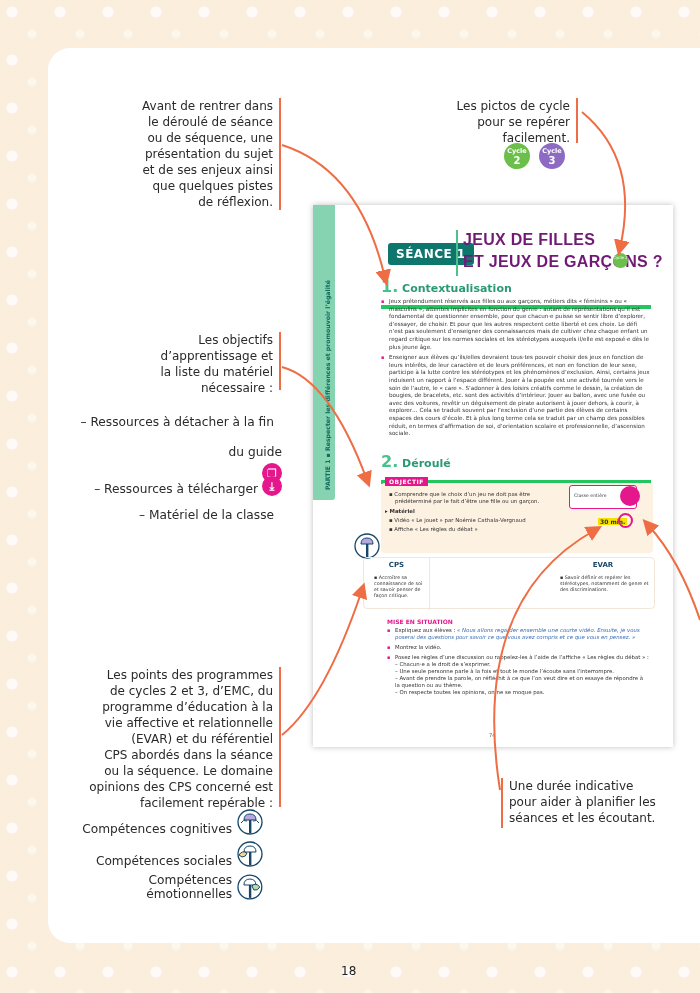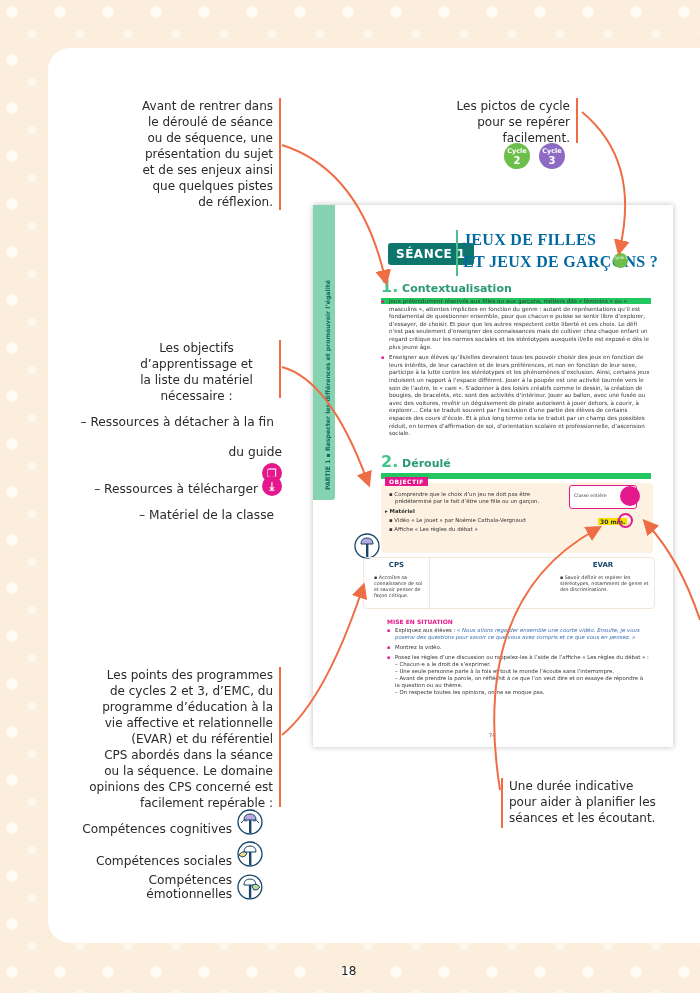--- a/index.html
+++ b/index.html
@@ -20,21 +20,21 @@
   }
   .callout {
     position: absolute; font-size: 12px; line-height: 16px; color: #2a2a2a;
     text-align: right; font-weight: 500;
   }
   .callout .bar { position: absolute; top: 0; width: 2px; background: #ef6d44; }
   .c1 { left: 110px; top: 98px; width: 163px; }
   .c1 .bar { right: -8px; height: 112px; }
   .c2 { left: 440px; top: 98px; width: 130px; }
   .c2 .bar { right: -8px; height: 45px; }
-  .c3 { left: 120px; top: 340px; width: 153px; text-align: center; }
+  .c3 { left: 120px; top: 332px; width: 153px; }
   .c3 .bar { right: -8px; height: 58px; }
   .c4 { left: 84px; top: 667px; width: 189px; }
   .c4 .bar { right: -8px; height: 140px; }
   .c5 { left: 509px; top: 778px; width: 170px; text-align: left; }
   .c5 .bar { left: -8px; height: 50px; }
 
   .res-line { position: absolute; font-size: 12.2px; color: #2a2a2a; text-align: right; display: flex; align-items: flex-end; justify-content: flex-end; gap: 4px; }
   .picto-pink { width: 20px; height: 20px; border-radius: 50%; background: #e5178c; color: #fff; font-size: 11px; display: inline-flex; align-items: center; justify-content: center; font-weight: bold; }
 
   .cycle-badge { position: absolute; width: 26px; height: 26px; border-radius: 50%; color: #fff; font-size: 6.5px; line-height: 8px; text-align: center; padding-top: 4px; font-weight: bold; }
@@ -54,23 +54,23 @@
   .side-tab span {
     position: absolute; left: 4px; bottom: 10px; transform-origin: left bottom;
     transform: rotate(-90deg) translate(0, 14px); white-space: nowrap; font-size: 6.2px;
     color: #0f6c5a; font-weight: bold; width: 280px;
   }
   .seance-tag {
     position: absolute; left: 75px; top: 38px; background: #0f766e; color: #fff;
     font-size: 12px; font-weight: bold; padding: 4px 8px; border-radius: 3px; letter-spacing: 0.5px;
   }
   .title-sep { position: absolute; left: 143px; top: 25px; width: 2px; height: 46px; background: #4fbf8e; }
-  .seance-title { position: absolute; left: 150px; top: 24px; font-family: Liberation Serif, serif; font-size: 16px; line-height: 22px; color: #0369a1; font-weight: bold; letter-spacing: 0.3px; }
+  .seance-title { position: absolute; left: 150px; top: 24px; font-family: Liberation Sans, sans-serif; font-size: 16px; line-height: 22px; color: #701a75; font-weight: bold; letter-spacing: 0.3px; }
   .page-cycle { position: absolute; left: 300px; top: 48px; width: 15px; height: 15px; border-radius: 50%; background: #6bbf4a; color:#fff; font-size: 4px; text-align:center; line-height: 7px; padding-top: 1px;}
-  .sec-head { position: absolute; left: 68px; font-size: 11px; font-weight: bold; color: #2a9a74; border-bottom: 6px solid #22c55e; width: 270px; padding-bottom: 2px; }
+  .sec-head { position: absolute; left: 68px; font-size: 11px; font-weight: bold; color: #2a9a74; border-bottom: 4px solid #22c55e; width: 270px; padding-bottom: 9px; }
   .sec-head .num { font-size: 16px; color: #45c28d; font-weight: 900; }
   .body-text { position: absolute; left: 68px; width: 270px; font-size: 5.6px; line-height: 7.6px; color: #333; }
   .body-text p { position: relative; padding-left: 8px; margin-bottom: 3px; }
   .body-text p::before { content: "▪"; position: absolute; left: 0; color: #e5178c; font-size: 5px; }
   .objbox { position: absolute; left: 68px; top: 278px; width: 272px; height: 70px; background: #fdf1e1; border-radius: 4px; }
   .obj-label { position: absolute; left: 72px; top: 272px; background: #e5178c; color: #fff; font-size: 6px; font-weight: bold; padding: 1px 4px; letter-spacing: 0.5px; }
   .objbox .ln { position: absolute; font-size: 5.4px; color: #333; line-height: 7px; }
   .cls-box { position: absolute; left: 256px; top: 280px; width: 68px; height: 24px; border: 1px solid #e5178c; background: #fff; border-radius: 3px; font-size: 4.6px; padding: 7px 0 0 4px; color: #444; }
   .cls-icon { position: absolute; left: 307px; top: 281px; width: 20px; height: 20px; border-radius: 50%; background: #e5178c; }
   .min-tag { position: absolute; left: 285px; top: 313px; background: #f4e100; font-size: 6px; font-weight: bold; padding: 0 2px; color: #333; }

